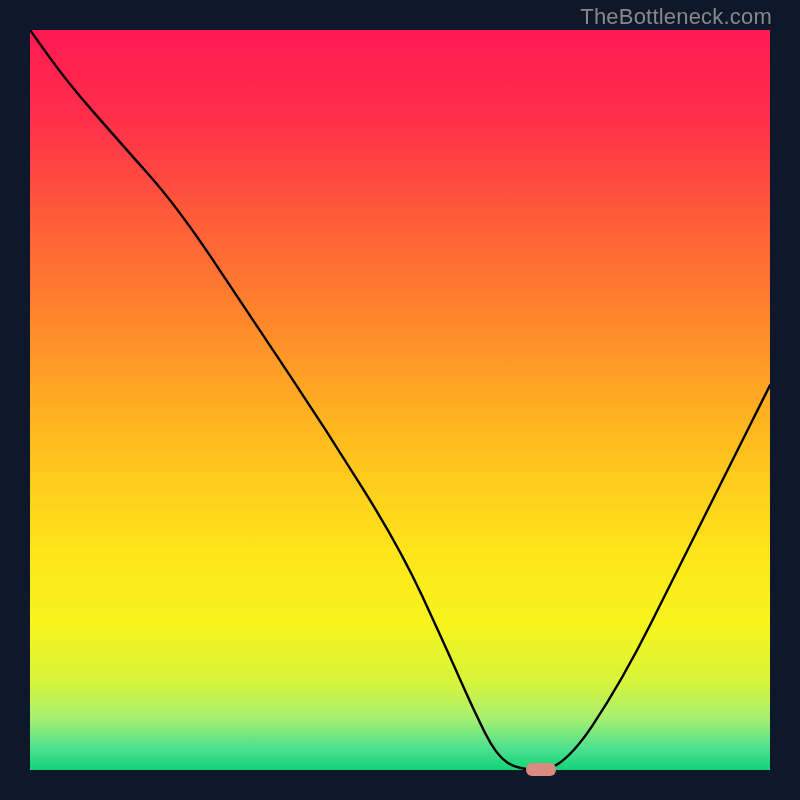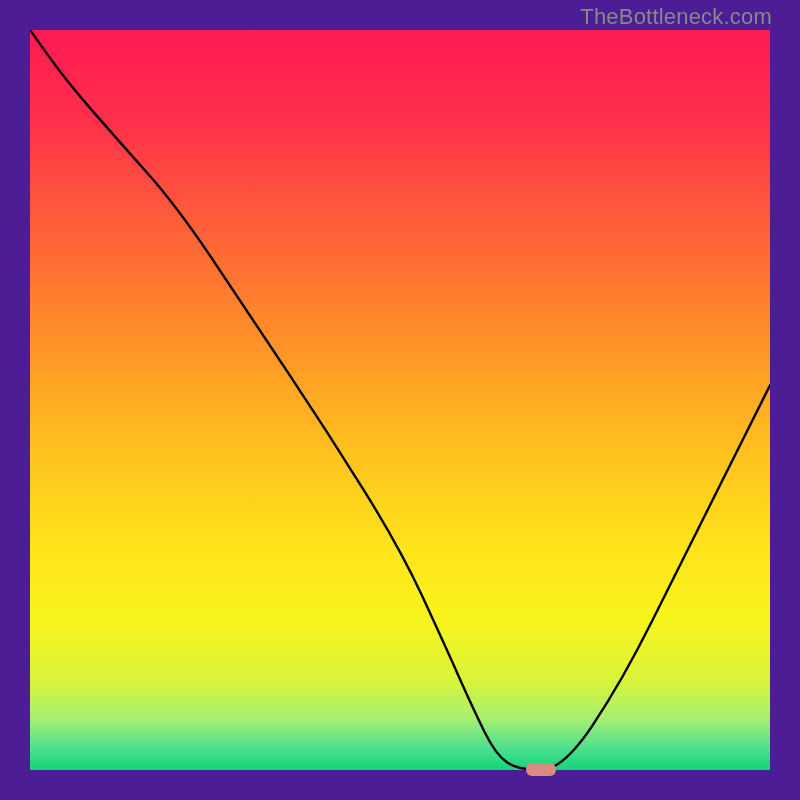--- a/index.html
+++ b/index.html
@@ -9,21 +9,21 @@
     height: 800px;
     background: #000;
     overflow: hidden;
   }
   .frame {
     position: absolute;
     left: 0;
     top: 0;
     width: 800px;
     height: 800px;
-    background: #4c1d95;
+    background: #0f172a;
   }
   .plot-area {
     position: absolute;
     left: 30px;
     top: 30px;
     width: 740px;
     height: 740px;
     background: linear-gradient(
       to bottom,
       #ff1a53 0%,

